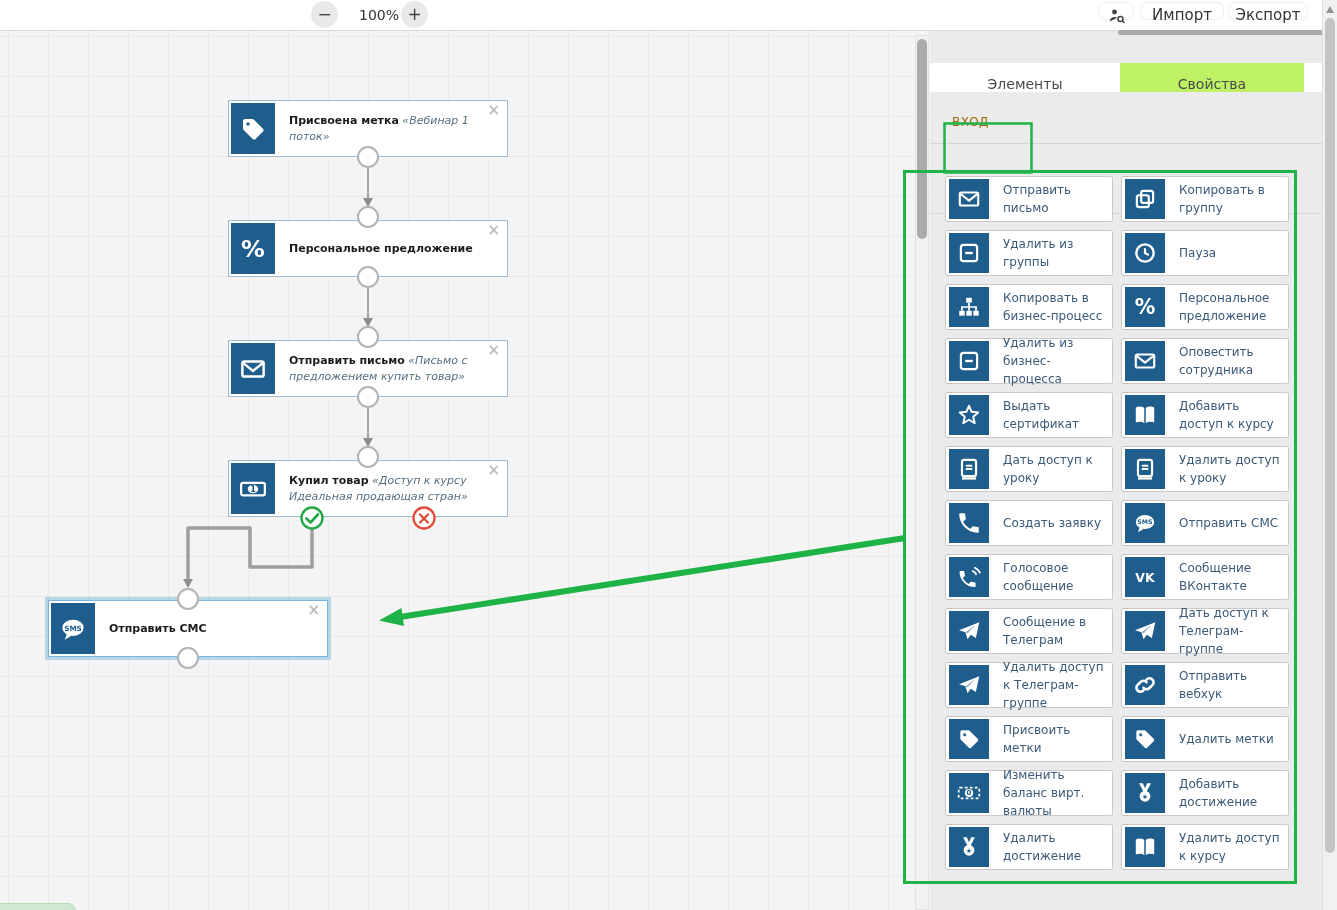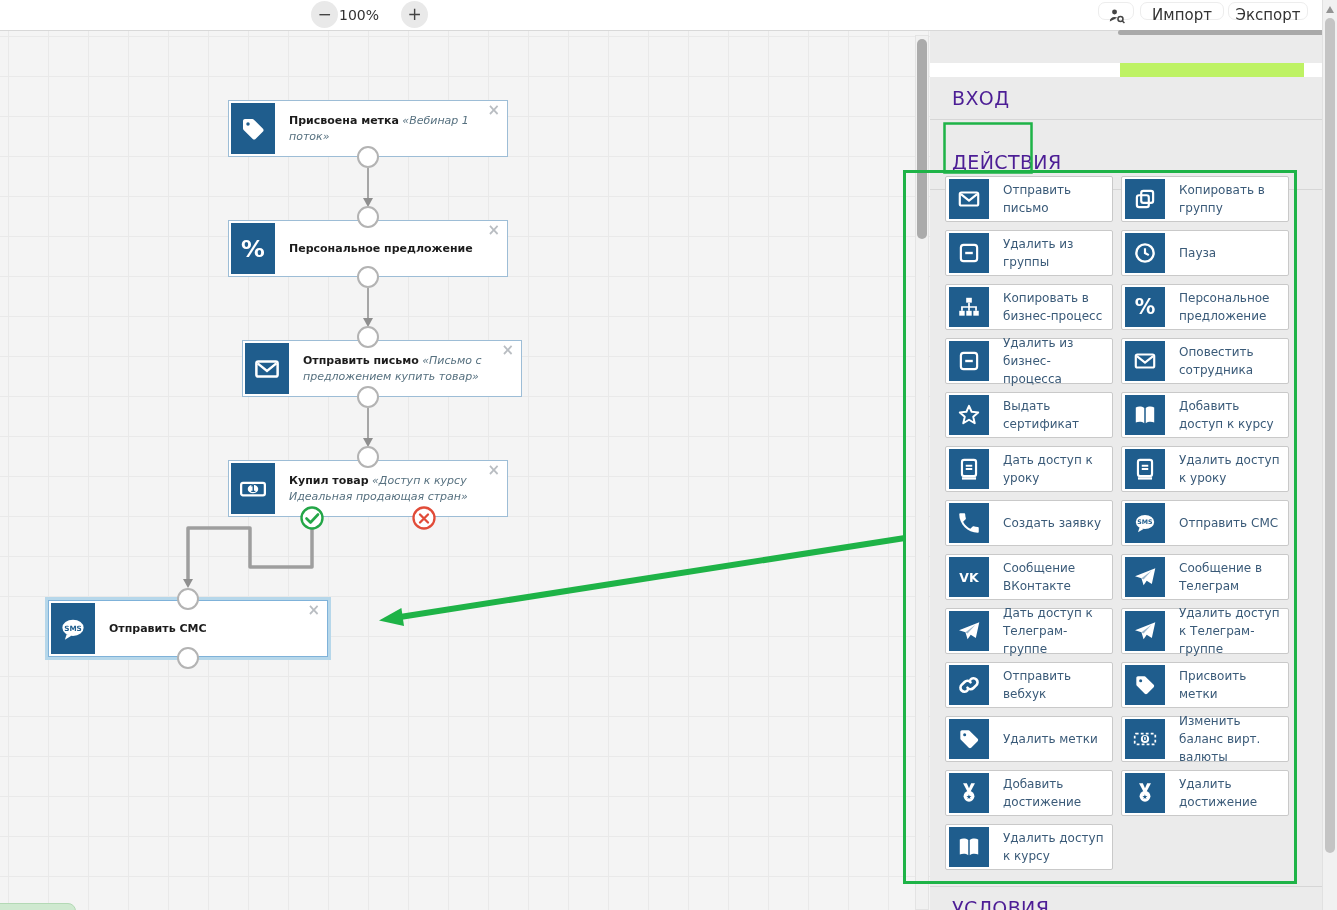--- a/index.html
+++ b/index.html
@@ -6,21 +6,21 @@
   body{
     width:1337px;height:910px;position:relative;overflow:hidden;
     font-family:"DejaVu Sans","Liberation Sans",sans-serif;background:#fff;
   }
   
   .toolbar{position:absolute;top:0;left:0;width:1337px;height:30px;background:#fff;
     border-bottom:1px solid #d8d8d8;z-index:30;}
   .zoom-btn{position:absolute;top:1px;width:27px;height:27px;border-radius:50%;
     background:#e9e9e9;color:#444;font-size:17px;line-height:26px;text-align:center;cursor:pointer;}
   .zoom-out{left:311px;} .zoom-in{left:401px;}
-  .zoom-level{position:absolute;left:339px;top:7px;width:60px;text-align:left;
+  .zoom-level{position:absolute;left:339px;top:7px;width:60px;text-align:right;
     font-size:14px;color:#333;}
   .tool-btn{position:absolute;top:2px;height:18px;background:#fff;border:1px solid #ededed;
     border-radius:7px;font-size:15px;color:#333;line-height:25px;text-align:center;cursor:pointer;
     box-sizing:border-box;}
   .btn-user{left:1098px;width:36px;padding-top:3px;line-height:0;}
   .btn-import{left:1140px;width:84px;}
   .btn-export{left:1228px;width:80px;}
   
   .canvas{position:absolute;top:30px;left:0;width:930px;height:880px;
     background-color:#f4f4f4;
@@ -45,21 +45,21 @@
     background:#ababab;border-radius:5px;}
   .toast{position:absolute;left:-10px;top:903px;width:84px;height:18px;background:#cfe9d0;
     border:1px solid #b3d9b5;border-radius:8px;z-index:5;}
   
   .panel{position:absolute;left:930px;top:31px;width:392px;height:879px;background:#ebebeb;z-index:10;}
   .tabs{position:absolute;top:4px;left:0;width:100%;height:29px;background:#fff;display:flex;margin-top:28px;}
   .tab{line-height:42px;text-align:center;font-size:14px;color:#4a4a4a;cursor:pointer;}
   .tab-elements{width:190px;background:#fff;}
   .tab-properties{width:184px;background:#bef264;}
   .psection{position:absolute;left:0;width:100%;background:#ebebeb;box-sizing:border-box;
-    padding-left:22px;font-size:19px;color:#4c1d95;letter-spacing:.4px;display:flex;align-items:center;}
+    padding-left:22px;font-size:12px;color:#a16207;letter-spacing:.4px;display:flex;align-items:center;margin-top:24px;}
   .sec-input{top:46px;height:43px;border-bottom:1px solid #d6d6d6;}
   .sec-actions{top:103px;height:56px;border-bottom:1px solid #d6d6d6;}
   .sec-conditions{top:855px;height:55px;border-top:1px solid #d6d6d6;align-items:flex-start;padding-top:10px;}
   .actions-grid{position:absolute;top:145px;left:15px;width:352px;display:grid;
     grid-template-columns:168px 168px;column-gap:8px;row-gap:8px;grid-auto-rows:46px;}
   .action-card{display:flex;align-items:center;background:#fff;border:1px solid #c9c9c9;
     border-radius:2px;box-sizing:border-box;cursor:pointer;}
   .card-icon{width:40px;height:40px;flex:0 0 40px;margin:3px;}
   .card-icon svg{width:26px;height:26px;}
   .action-label{padding:0 4px 0 11px;font-size:12px;line-height:1.5;color:#3a5a78;}
@@ -137,21 +137,21 @@
       </div>
       <div class="flow-node" style="left: 228px; top: 190px;">
         <span class="icon-box node-icon">
           <svg viewBox="0 0 24 24">
             <text x="12" y="18" text-anchor="middle" font-size="19" font-weight="bold" fill="#fff">%</text>
           </svg>
         </span>
         <span class="node-text"><span class="node-title">Персональное предложение</span></span>
         <span class="node-close">×</span>
       </div>
-      <div class="flow-node" style="left: 242px; top: 310px;">
+      <div class="flow-node" style="left: 228px; top: 310px;">
         <span class="icon-box node-icon">
           <svg viewBox="0 0 24 24">
             <rect x="3.5" y="6" width="17" height="12" rx="1.5" fill="none" stroke="#fff" stroke-width="2"></rect>
             <path d="M4.5 7.5 12 13.5 19.5 7.5" fill="none" stroke="#fff" stroke-width="2"></path>
           </svg>
         </span>
         <span class="node-text"><span class="node-title">Отправить письмо</span> <span class="node-sub">«Письмо с предложением купить товар»</span></span>
         <span class="node-close">×</span>
       </div>
       <div class="flow-node" style="left: 228px; top: 430px;">
@@ -318,20 +318,31 @@
             <ellipse cx="12" cy="11" rx="8.5" ry="6.5" fill="#fff"></ellipse>
             <path d="M7 16 5.5 20.5 11 17.2Z" fill="#fff"></path>
             <text x="12" y="13.2" text-anchor="middle" font-size="5.8" font-weight="bold" fill="#1f5d8d">SMS</text>
           </svg>
         </span>
         <span class="action-label">Отправить СМС</span>
       </div>
       <div class="action-card">
         <span class="icon-box card-icon">
           <svg viewBox="0 0 24 24">
+            <g transform="scale(0.82) translate(1,5)">
+              <path d="M6.6 10.8c1.4 2.8 3.8 5.1 6.6 6.6l2.2-2.2c.3-.3.7-.4 1-.2 1.1.4 2.3.6 3.6.6.6 0 1 .4 1 1V20c0 .6-.4 1-1 1C10.8 21 3 13.2 3 4c0-.6.4-1 1-1h3.5c.6 0 1 .4 1 1 0 1.2.2 2.4.6 3.6.1.3 0 .7-.2 1z" fill="#fff"></path>
+            </g>
+            <path d="M15.5 6.5a5 5 0 0 1 3 3M17.5 3.5a8.5 8.5 0 0 1 4.5 4.5" fill="none" stroke="#fff" stroke-width="1.7" stroke-linecap="round"></path>
+          </svg>
+        </span>
+        <span class="action-label">Голосовое сообщение</span>
+      </div>
+      <div class="action-card">
+        <span class="icon-box card-icon">
+          <svg viewBox="0 0 24 24">
             <text x="12" y="16.5" text-anchor="middle" font-size="11.5" font-weight="bold" fill="#fff">VK</text>
           </svg>
         </span>
         <span class="action-label">Сообщение ВКонтакте</span>
       </div>
       <div class="action-card">
         <span class="icon-box card-icon">
           <svg viewBox="0 0 24 24">
             <path d="M21.5 4 2.8 11.2l5.9 1.9 2 6.6 2.9-4.2 4.7 3Z" fill="#fff"></path>
             <path d="M8.7 13.1 18 6.3l-7.3 7.9Z" fill="#1f5d8d" opacity="0.45"></path>

